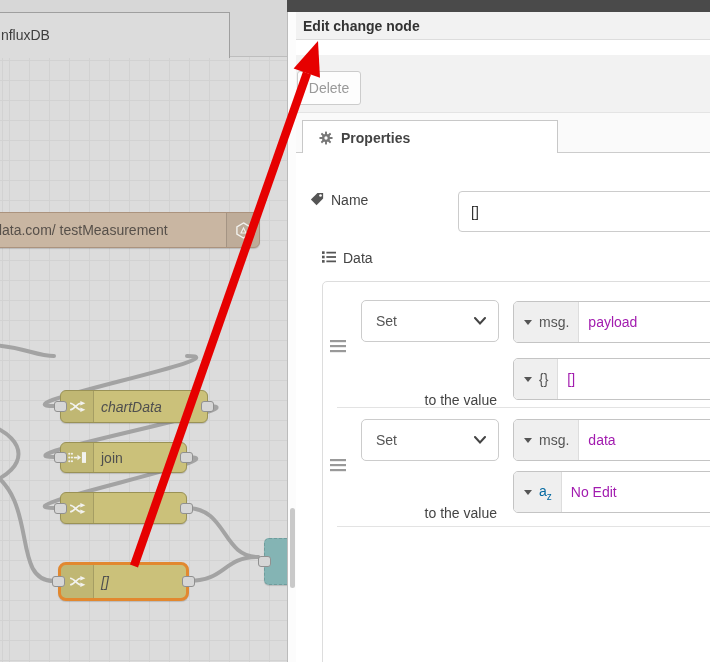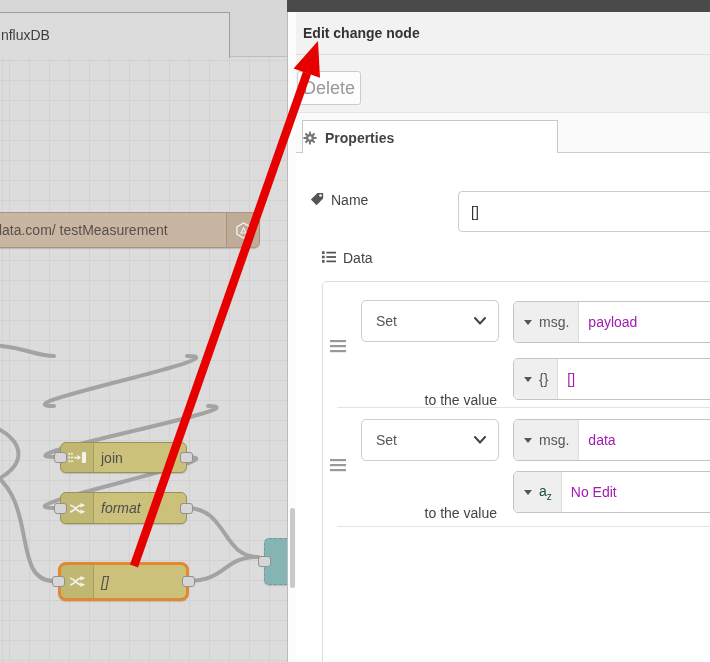--- a/index.html
+++ b/index.html
@@ -40,45 +40,45 @@
   .nlabel { position:absolute; left:40px; right:6px; top:0; bottom:0; display:flex; align-items:center; color:#4f4f4f; }
   .nlabel.ital { font-style:italic; }
   .fnode.tan .nlabel { left:4px; right:40px; justify-content:center; color:#57504a; }
   .port { position:absolute; width:13px; height:11px; background:#d6d6d6; border:1px solid #909090; border-radius:3px; top:50%; margin-top:-5.5px; }
   .port.pl { left:-7px; } .port.pr { right:-7px; }
   .fnode.sel .port.pl { left:-9px; } .fnode.sel .port.pr { right:-9px; }
 
   
   .gutter { position:absolute; left:287px; top:12px; width:9px; height:650px; background:#fcfcfc; border-left:1px solid #bbb; }
   .scroll-thumb { position:absolute; left:290px; top:508px; width:5px; height:80px; background:#c9c9c9; border-radius:3px; }
-  .tray-header { position:absolute; left:296px; top:12px; width:414px; height:43px; background:#f2f2f2; border-bottom:1px solid #ddd;
+  .tray-header { position:absolute; left:296px; top:12px; width:414px; height:28px; background:#f2f2f2; border-bottom:1px solid #ddd;
     display:flex; align-items:center; padding-left:7px; font-weight:bold; color:#333; }
   .tray-toolbar { position:absolute; left:296px; top:55px; width:414px; height:58px; background:#f2f2f2; border-bottom:1px solid #e4e4e4; }
-  .btn-delete { position:absolute; left:1px; top:16px; width:64px; height:34px; background:#fdfdfd; border:1px solid #ccc; border-radius:3px; color:#999; font-size:18px; font-family:inherit; }
+  .btn-delete { position:absolute; left:1px; top:16px; width:64px; height:34px; background:#fdfdfd; border:1px solid #ccc; border-radius:3px; color:#999; font-size:14px; font-family:inherit; }
   .tabrow { position:absolute; left:296px; top:113px; width:414px; height:40px; background:#fafafa; border-bottom:1px solid #ccc; }
   .prop-tab { position:absolute; left:6px; top:7px; width:256px; height:34px; background:#fff; border:1px solid #c8c8c8; border-bottom:none;
-    display:flex; align-items:center; gap:8px; font-weight:bold; color:#444; }
+    display:flex; align-items:center; gap:8px; padding-left:16px; font-weight:bold; color:#444; }
   .form { position:absolute; left:296px; top:153px; width:414px; height:509px; background:#fff; }
 
   .lbl { position:absolute; color:#444; }
   .icn { position:absolute; }
   .txt-input { position:absolute; border:1px solid #ccc; border-radius:4px; height:41px; padding:0 12px; font-size:14px; color:#333; font-family:inherit; background:#fff; }
 
   .rules-box { position:absolute; left:26px; top:128px; width:394px; height:392px; border:1px solid #ddd; border-radius:5px 0 0 0; }
   .drag-handle { position:absolute; }
   .sel-box { position:absolute; width:138px; height:42px; border:1px solid #ccc; border-radius:5px; background:#fff;
     display:flex; align-items:center; padding:0 12px 0 14px; color:#555; }
   .sel-box .chev { margin-left:auto; }
   .typed { position:absolute; height:42px; border:1px solid #c4c4c4; border-radius:5px; background:#fff; display:flex; align-items:stretch; overflow:hidden; }
   .ti-btn { display:flex; align-items:center; gap:7px; background:#efefef; border-right:1px solid #ddd; padding:0 9px 0 10px; color:#555; }
   .caret { width:0; height:0; border-left:4px solid transparent; border-right:4px solid transparent; border-top:5px solid #555; }
   .ti-val { display:flex; align-items:center; padding-left:9px; color:#a21caf; }
   .to-label { position:absolute; width:136px; text-align:right; color:#444;margin-top:21px; }
   .rule-sep { position:absolute; height:1px; background:#e3e3e3; }
-  .az { color:#14532d; } .az sub { font-size:10px; }
+  .az { color:#0369a1; } .az sub { font-size:10px; }
   .glyph-json { color:#555; }
 
   
   svg.arrow-ov { position:absolute; left:0; top:0; width:710px; height:662px; pointer-events:none; z-index:50; }
 </style>
 </head>
 <body>
 
 <svg width="0" height="0" style="position:absolute">
   <defs>
@@ -144,39 +144,48 @@
     <div class="fnode tan" style="left:-62px;top:212px;width:322px;height:36px">
       <span class="nicon right">
           <svg width="17" height="17">
             <use href="#sym-influx"></use>
           </svg>
         </span>
       <span class="nlabel">data.com/ testMeasurement</span>
     </div>
 
 
+    <div class="fnode khaki" style="left:60px;top:390px;width:148px;height:33px">
+      <span class="nicon">
+          <svg width="17" height="13">
+            <use href="#sym-change"></use>
+          </svg>
+        </span>
+      <span class="nlabel ital">chartData</span>
+      <span class="port pl"></span>
+      <span class="port pr"></span>
+    </div>
 
     <div class="fnode khaki" style="left:60px;top:442px;width:127px;height:31px">
       <span class="nicon">
           <svg width="18" height="13">
             <use href="#sym-join"></use>
           </svg>
         </span>
       <span class="nlabel">join</span>
       <span class="port pl"></span>
       <span class="port pr"></span>
     </div>
 
     <div class="fnode khaki" style="left:60px;top:492px;width:127px;height:32px">
       <span class="nicon">
           <svg width="17" height="13">
             <use href="#sym-change"></use>
           </svg>
         </span>
-      <span class="nlabel ital">format</span>
       <span class="port pl"></span>
       <span class="port pr"></span>
     </div>
 
     <div class="fnode khaki sel" style="left:58px;top:562px;width:131px;height:39px">
       <span class="nicon">
           <svg width="17" height="13">
             <use href="#sym-change"></use>
           </svg>
         </span>

